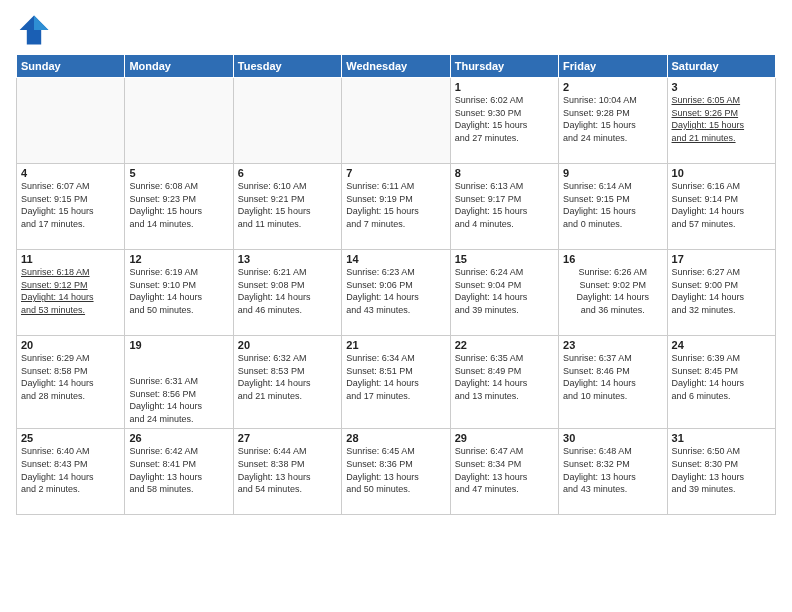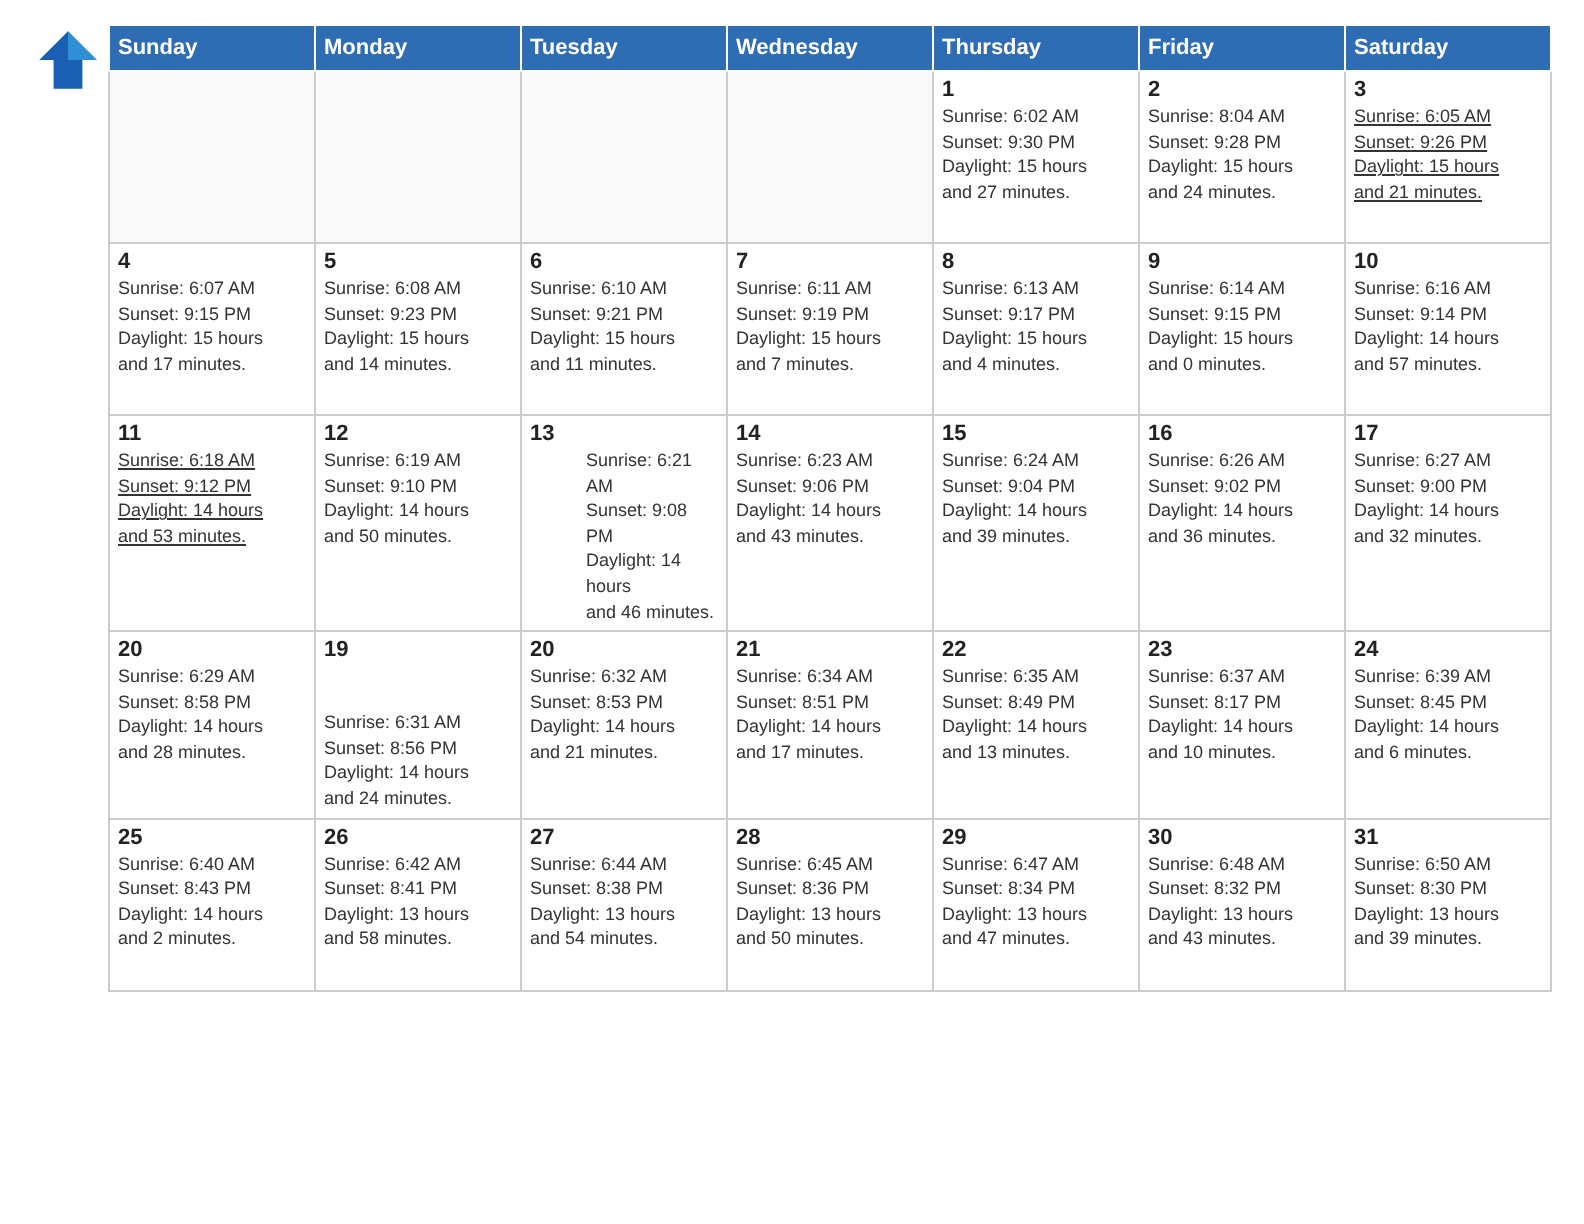--- a/index.html
+++ b/index.html
@@ -8,21 +8,21 @@
       background: #fff;
       width: 792px;
       height: 612px;
       overflow: hidden;
     }
     .page {
       width: 792px;
       height: 452px;
       padding: 12px 16px 8px 16px;
       display: flex;
-      flex-direction: row;
+      flex-direction: column;
     }
     .header {
       display: flex;
       align-items: flex-start;
       justify-content: space-between;
       margin-bottom: 6px;
     }
     .logo {
       display: flex;
       align-items: center;
@@ -149,21 +149,21 @@
             <td class="empty"></td>
             <td>
               <span class="day-num">1</span>
               <div class="day-info" style="white-space: pre-line;">Sunrise: 6:02 AM
 Sunset: 9:30 PM
 Daylight: 15 hours
 and 27 minutes.</div>
             </td>
             <td>
               <span class="day-num">2</span>
-              <div class="day-info" style="white-space: pre-line;">Sunrise: 8:04 AM
+              <div class="day-info" style="white-space: pre-line;">Sunrise: 10:04 AM
 Sunset: 9:28 PM
 Daylight: 15 hours
 and 24 minutes.</div>
             </td>
             <td>
               <span class="day-num">3</span>
               <div class="day-info" style="white-space: pre-line; text-decoration: underline;">Sunrise: 6:05 AM
 Sunset: 9:26 PM
 Daylight: 15 hours
 and 21 minutes.</div>
@@ -230,42 +230,42 @@
             </td>
             <td>
               <span class="day-num">12</span>
               <div class="day-info" style="white-space: pre-line;">Sunrise: 6:19 AM
 Sunset: 9:10 PM
 Daylight: 14 hours
 and 50 minutes.</div>
             </td>
             <td>
               <span class="day-num">13</span>
-              <div class="day-info" style="white-space: pre-line; margin-left: 28px;">Sunrise: 6:21 AM
+              <div class="day-info" style="white-space: pre-line;">Sunrise: 6:21 AM
 Sunset: 9:08 PM
 Daylight: 14 hours
 and 46 minutes.</div>
             </td>
             <td>
               <span class="day-num">14</span>
               <div class="day-info" style="white-space: pre-line;">Sunrise: 6:23 AM
 Sunset: 9:06 PM
 Daylight: 14 hours
 and 43 minutes.</div>
             </td>
             <td>
               <span class="day-num">15</span>
               <div class="day-info" style="white-space: pre-line;">Sunrise: 6:24 AM
 Sunset: 9:04 PM
 Daylight: 14 hours
 and 39 minutes.</div>
             </td>
             <td>
               <span class="day-num">16</span>
-              <div class="day-info" style="white-space: pre-line;">Sunrise: 6:26 AM
+              <div class="day-info" style="white-space: pre-line; text-align: center;">Sunrise: 6:26 AM
 Sunset: 9:02 PM
 Daylight: 14 hours
 and 36 minutes.</div>
             </td>
             <td>
               <span class="day-num">17</span>
               <div class="day-info" style="white-space: pre-line;">Sunrise: 6:27 AM
 Sunset: 9:00 PM
 Daylight: 14 hours
 and 32 minutes.</div>
@@ -303,21 +303,21 @@
             <td>
               <span class="day-num">22</span>
               <div class="day-info" style="white-space: pre-line;">Sunrise: 6:35 AM
 Sunset: 8:49 PM
 Daylight: 14 hours
 and 13 minutes.</div>
             </td>
             <td>
               <span class="day-num">23</span>
               <div class="day-info" style="white-space: pre-line;">Sunrise: 6:37 AM
-Sunset: 8:17 PM
+Sunset: 8:46 PM
 Daylight: 14 hours
 and 10 minutes.</div>
             </td>
             <td>
               <span class="day-num">24</span>
               <div class="day-info" style="white-space: pre-line;">Sunrise: 6:39 AM
 Sunset: 8:45 PM
 Daylight: 14 hours
 and 6 minutes.</div>
             </td>

